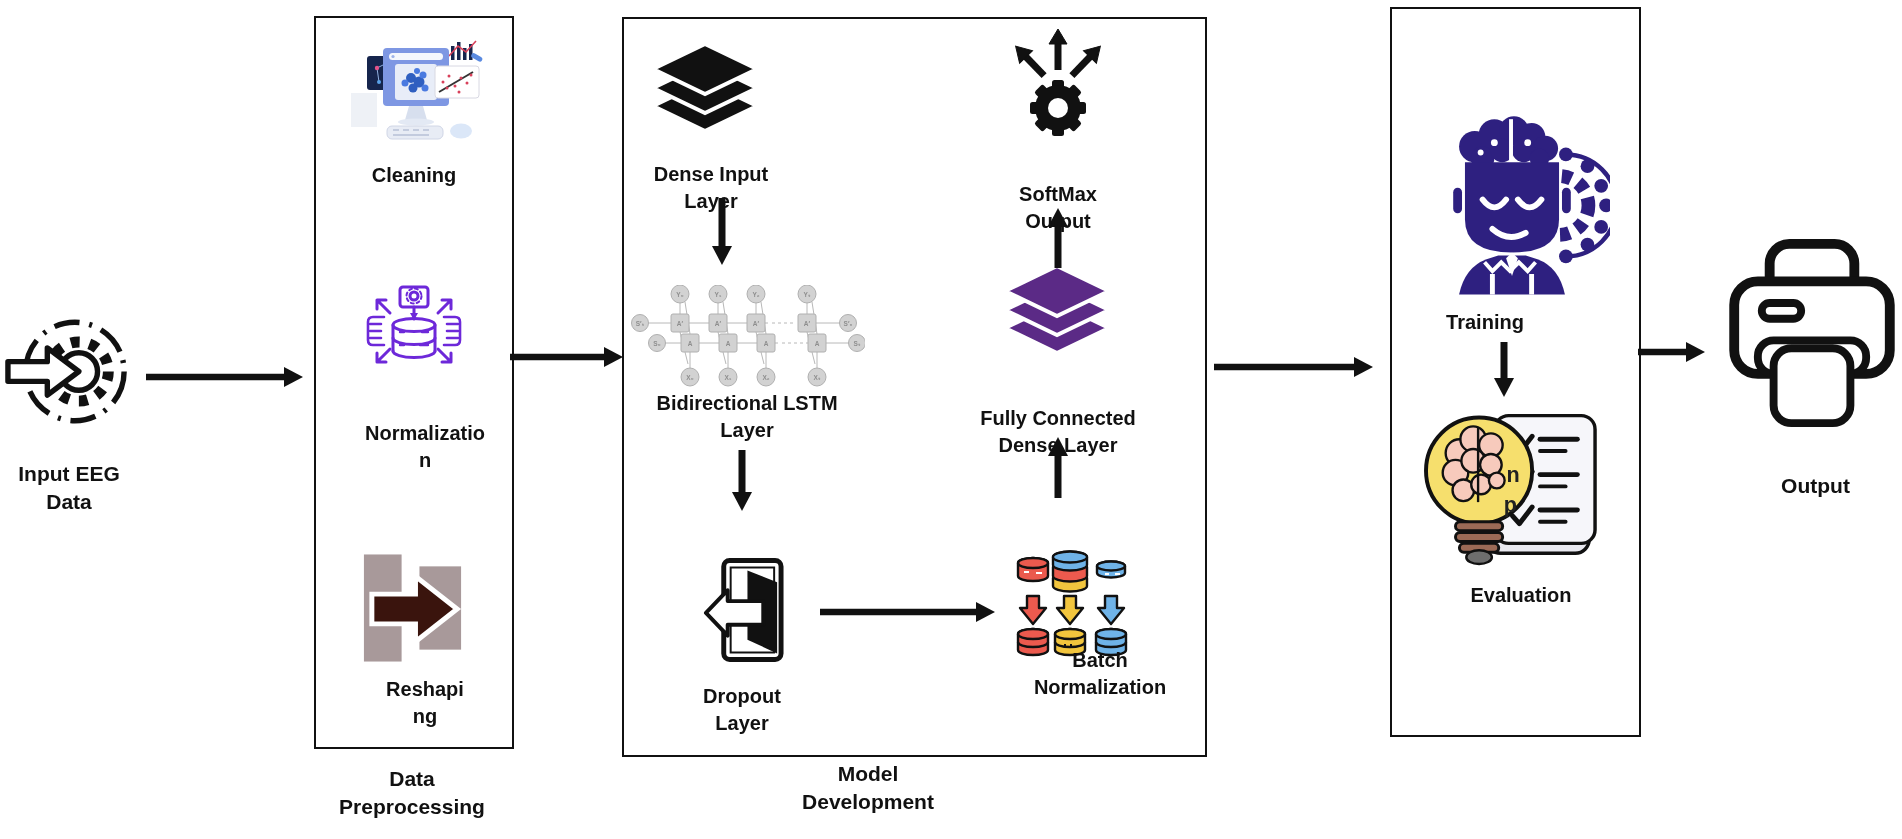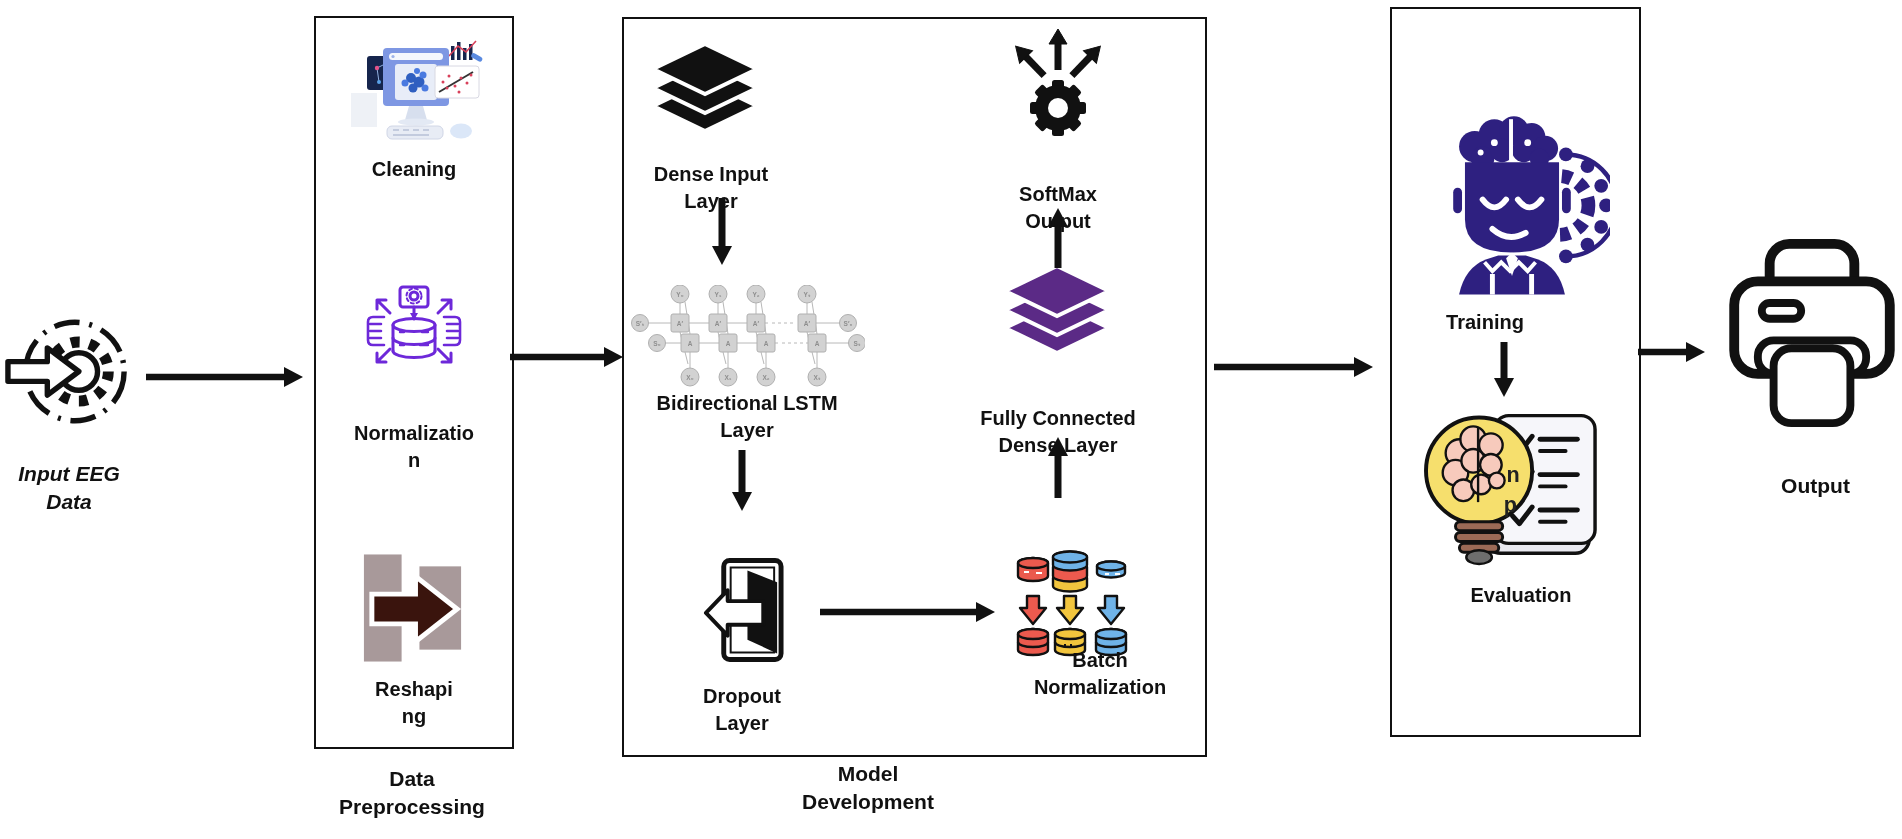--- a/index.html
+++ b/index.html
@@ -2,38 +2,38 @@
 <html><head>
 <meta charset="utf-8">
 <style>
   html,body{margin:0;padding:0;background:#ffffff;}
   #canvas{position:relative;width:1902px;height:839px;background:#fff;overflow:hidden;
           font-family:"Liberation Sans","DejaVu Sans",sans-serif;color:#111;}
   .abs{position:absolute;}
   .box{position:absolute;border:2.5px solid #111;background:#fff;}
   .lbl{position:absolute;font-weight:bold;font-size:20px;line-height:1.35;text-align:center;color:#111;}
   .cap{position:absolute;font-weight:bold;font-size:21px;line-height:1.35;text-align:center;color:#111;}
-  .brk{word-break:break-all;}
+  .brk{word-break:break-all;margin-left:11px;}
   svg{display:block;}
   .flow line, .flow path{stroke:#111;}
 </style>
 </head>
 <body>
 
 <div id="canvas">
 
   <div class="abs" style="left:4px;top:315px;">
     <svg width="128" height="114" viewBox="0 0 130 115">
       <circle cx="72" cy="57" r="50" fill="none" stroke="#111" stroke-width="5.5" stroke-dasharray="34 10 3 10 26 10 3 10 30 9 3 9"></circle>
       <circle cx="76" cy="57" r="30" fill="none" stroke="#111" stroke-width="11" stroke-dasharray="9 10"></circle>
       <circle cx="76" cy="57" r="19" fill="#fff" stroke="#111" stroke-width="5.5"></circle>
       <polygon points="4,47 44,47 44,33 76,57 44,81 44,67 4,67" fill="#fff" stroke="#111" stroke-width="5.5" stroke-linejoin="round"></polygon>
     </svg>
   </div>
-  <div class="cap" style="left:0px;top:460px;width:138px;font-style:italic;">Input EEG Data</div>
+  <div class="cap" style="left:0px;top:460px;width:138px;">Input EEG Data</div>
 
   <div class="abs" style="left:146px;top:365px;">
     <svg class="flow" width="158" height="24">
         <line x1="0" y1="12" x2="140" y2="12" stroke-width="6.5"></line>
         <polygon points="138,2 157,12 138,22" fill="#111"></polygon>
       </svg>
   </div>
 
   <div class="box" style="left:314px;top:16px;width:196px;height:729px;">
 
@@ -78,21 +78,21 @@
           <circle cx="120" cy="54" r="1.5"></circle>
             <circle cx="108" cy="50" r="1.5"></circle>
         </g>
         <path d="M70,68 L84,68 L88,82 L66,82 z" fill="#d7dfee"></path>
         <ellipse cx="77" cy="84" rx="18" ry="3.5" fill="#e3e9f4"></ellipse>
         <rect x="48" y="88" width="56" height="13" rx="5" fill="#e8ecf5" stroke="#d0d6e6"></rect>
         <path d="M54,92 h6 M64,92 h6 M74,92 h6 M84,92 h6 M54,97 h36" stroke="#c3cbde" stroke-width="2"></path>
         <ellipse cx="122" cy="93" rx="11" ry="7.5" fill="#dbe7f8"></ellipse>
       </svg>
     </div>
-    <div class="lbl" style="left:0;top:138px;width:196px;">Cleaning</div>
+    <div class="lbl" style="left:0;top:144px;width:196px;">Cleaning</div>
 
     <div class="abs" style="left:48px;top:265px;">
       <svg width="100" height="100" viewBox="0 0 100 100" fill="none" stroke="#6d28d9" stroke-width="3" stroke-linecap="round" stroke-linejoin="round">
         <rect x="36" y="4" width="28" height="20" rx="3"></rect>
         <circle cx="50" cy="13" r="4"></circle>
         <circle cx="50" cy="13" r="7.5" stroke-dasharray="3 3" stroke-width="2"></circle>
         <path d="M50,24 V36"></path>
           <polygon points="46,30 54,30 50,37" fill="#6d28d9" stroke="none"></polygon>
         <ellipse cx="50" cy="42" rx="21" ry="6.5"></ellipse>
         <path d="M29,42 V68 M71,42 V68"></path>

